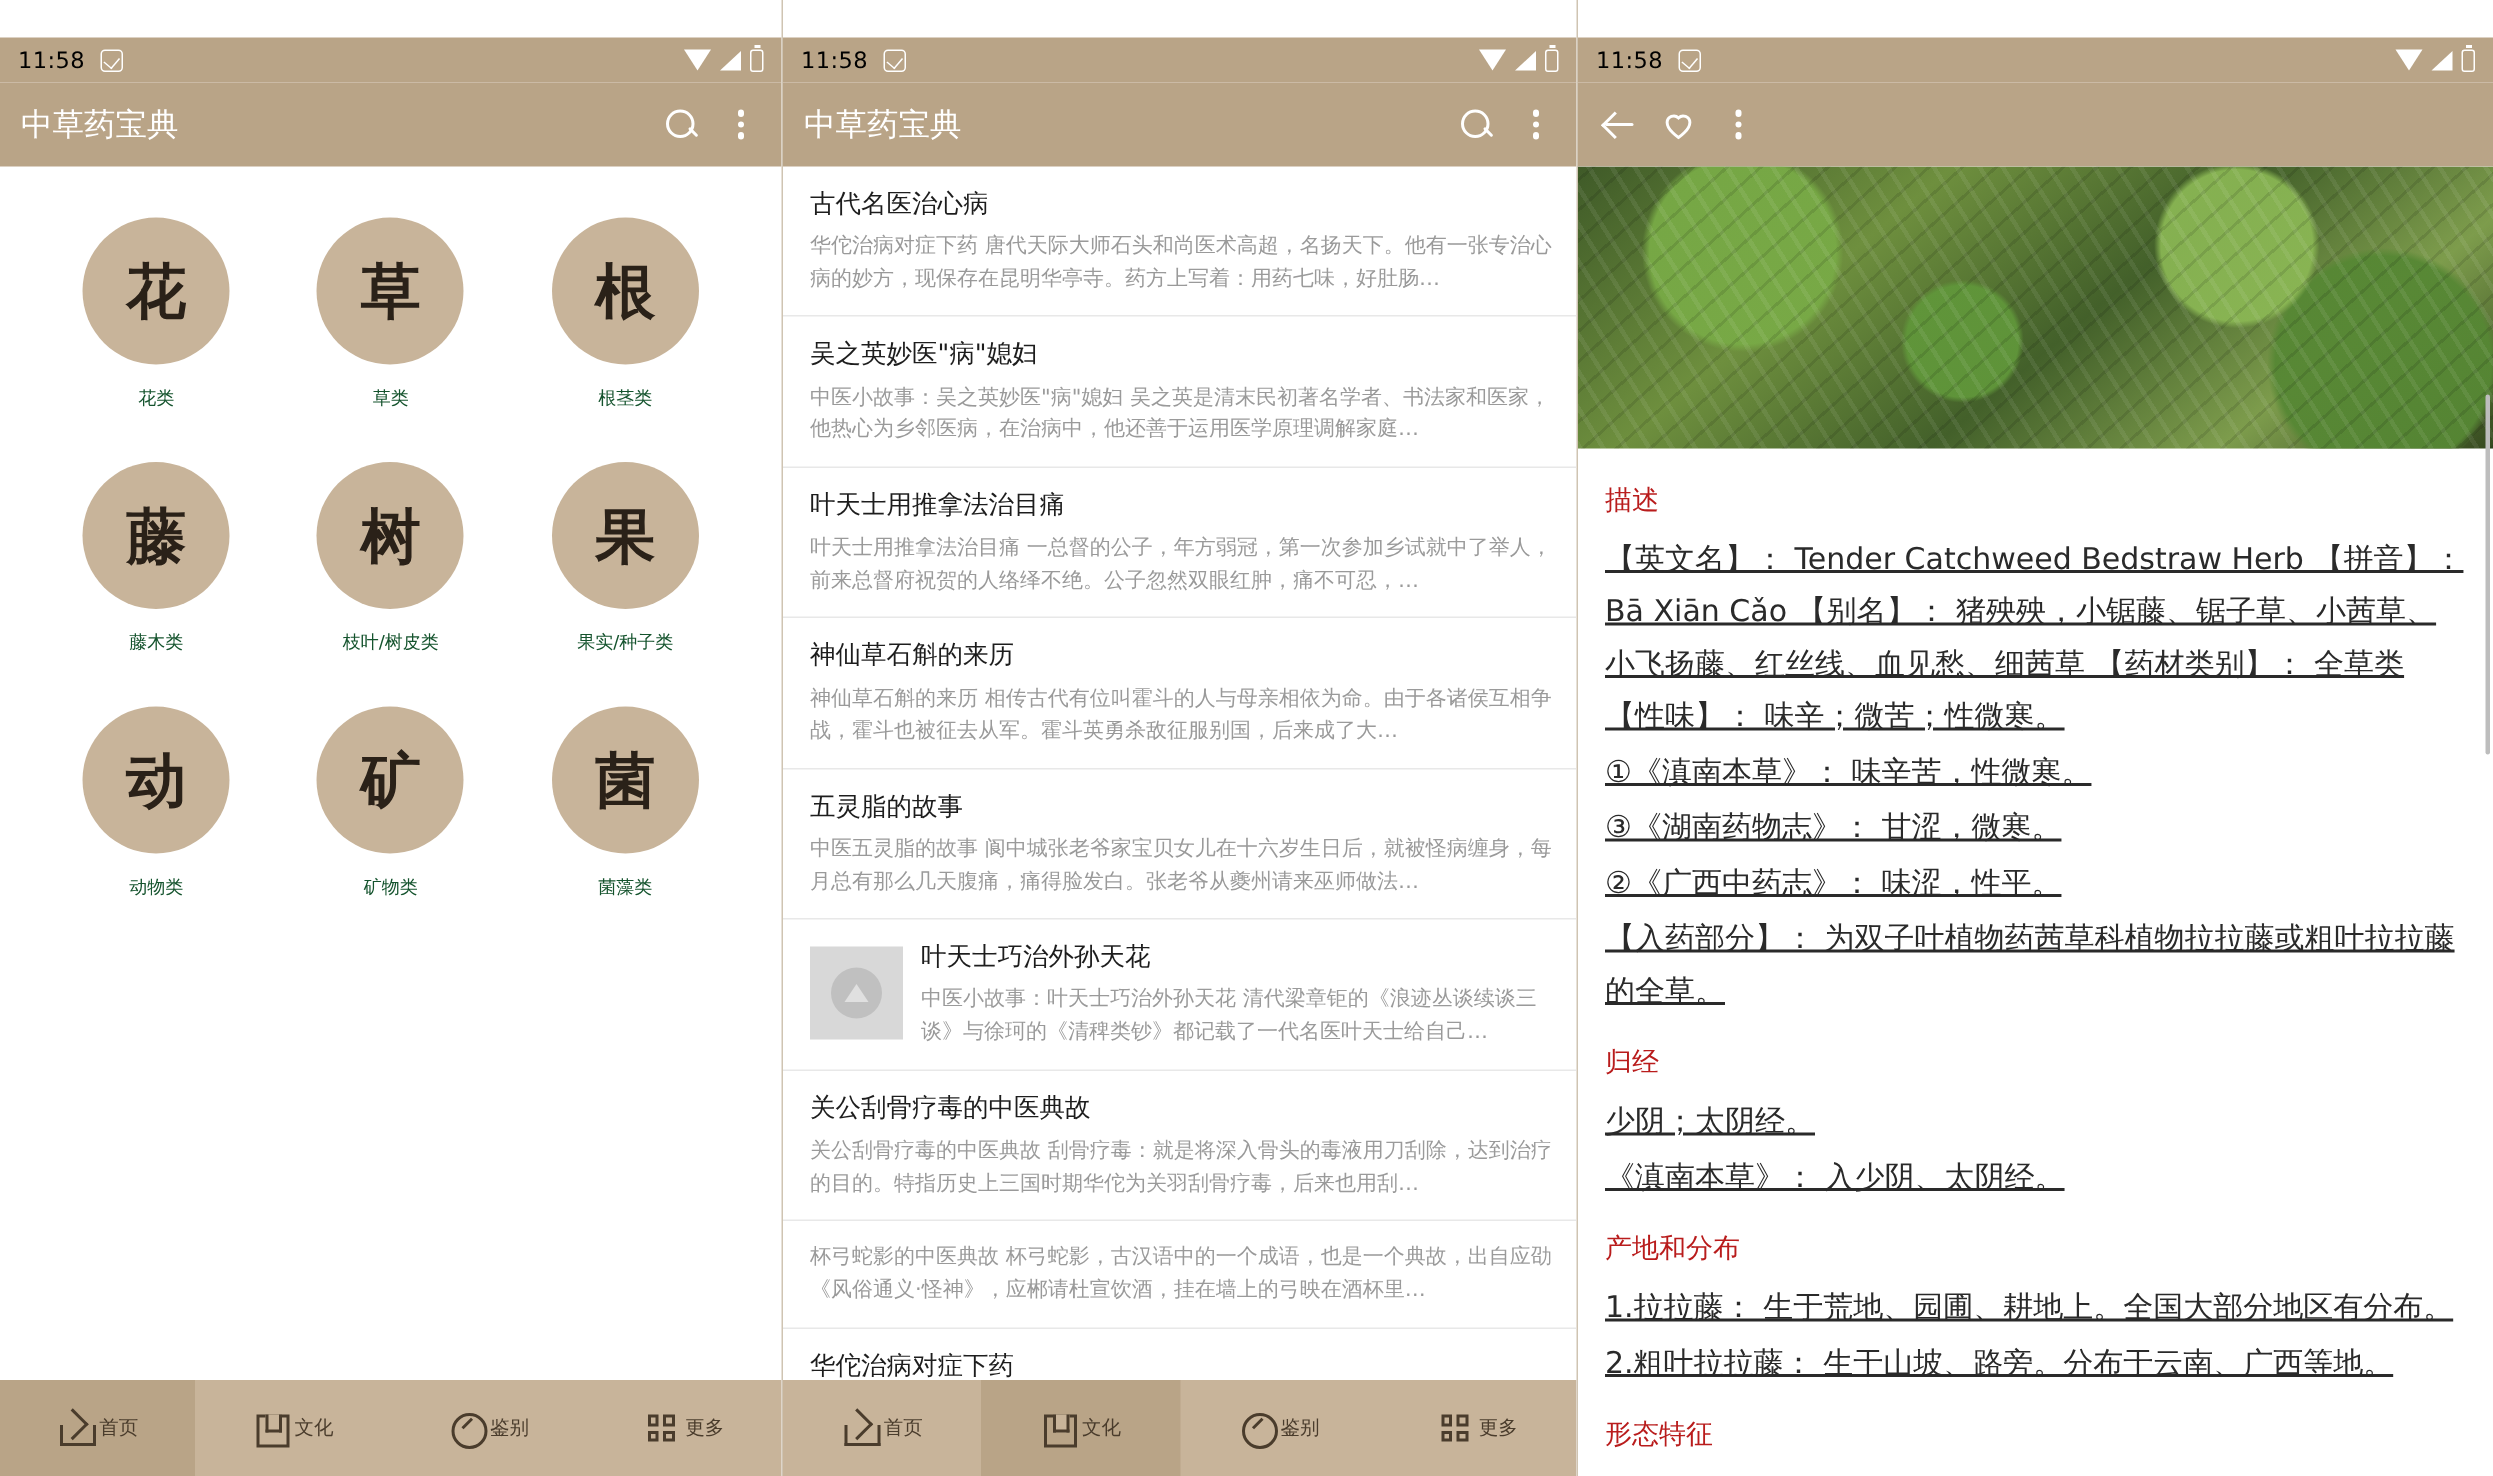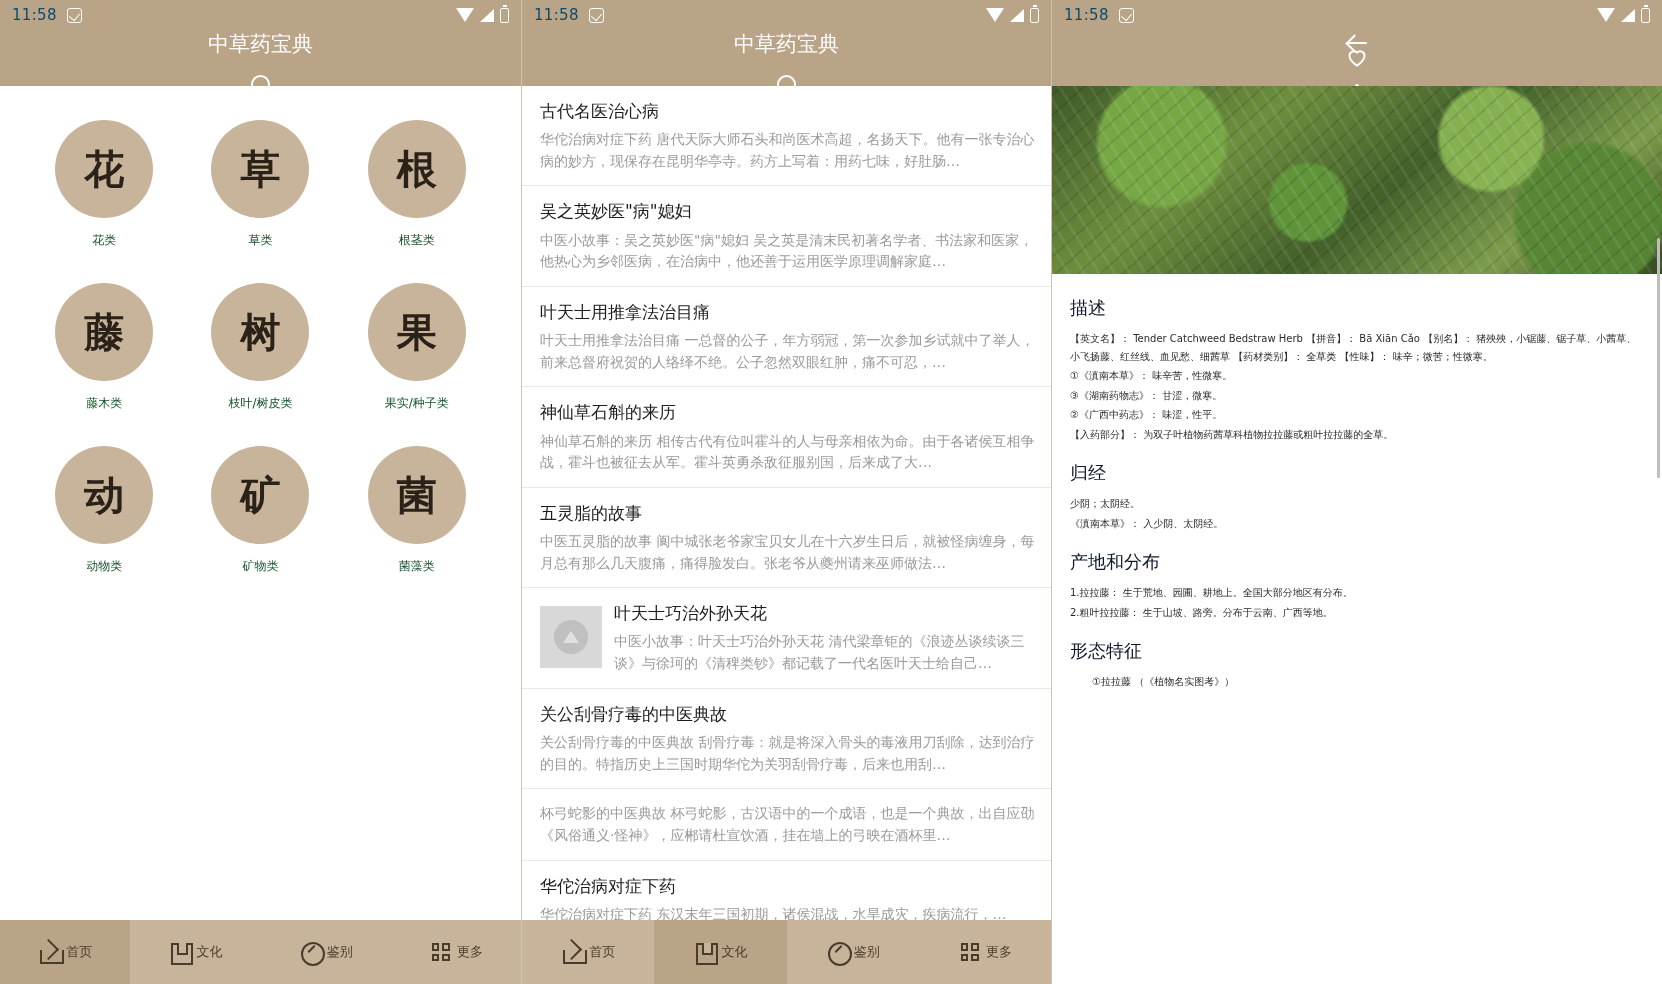--- a/index.html
+++ b/index.html
@@ -10,23 +10,24 @@
     overflow: hidden;
   }
   .screens { display: flex; width: 1662px; height: 984px; }
   .panel { position: relative; height: 984px; background: #fff; overflow: hidden; }
   .panel-1 { width: 522px; border-right: 1px solid #cfc4b2; }
   .panel-2 { width: 530px; border-right: 1px solid #cfc4b2; }
   .panel-3 { width: 610px; }
 
   
   .statusbar {
-    height: 30px; background: #b9a487; color: #0c4a6e;
+    height: 30px; background: #b9a487; color: #000000;
     display: flex; align-items: center; padding: 0 12px;
     font-size: 15px;
+    margin-top: 25px;
   }
   .statusbar .clock { font-size: 15px; letter-spacing: .3px; }
   .statusbar .sb-mid { flex: 1; }
   .statusbar .sb-icons { display: flex; align-items: center; gap: 6px; }
   .sb-badge {
     display: inline-block; width: 15px; height: 15px;
     border: 1.6px solid #fff; border-radius: 3px; position: relative;
   }
   .sb-badge::after{
     content: ""; position: absolute; left: 3px; top: 2px;
@@ -45,21 +46,21 @@
     width: 9px; height: 15px; border: 1.8px solid #fff; border-radius: 2px;
     position: relative;
   }
   .sb-bat::before{
     content:""; position:absolute; top:-4px; left:2px; width:4px; height:2px; background:#fff;
   }
 
   
   .appbar {
     height: 56px; background: #b9a487; color: #fff;
-    display: flex; align-items: center; padding: 0 14px; gap: 14px; flex-direction: column;
+    display: flex; align-items: center; padding: 0 14px; gap: 14px;
   }
   .appbar .title { font-size: 21px; flex: 1; }
   .appbar .title.with-back { flex: 1; }
   .ic { width: 26px; height: 26px; display: inline-block; position: relative; cursor: default; }
 
   .ic-search::before{
     content:""; position:absolute; left:3px; top:3px; width:15px; height:15px;
     border: 2.2px solid #fff; border-radius: 50%;
   }
   .ic-search::after{
@@ -171,23 +172,23 @@
       linear-gradient(140deg, #3f5a28 0%, #6e8f3e 30%, #43602a 55%, #7d9c4c 78%, #35491f 100%);
     position: relative;
   }
   .hero::after{
     content:""; position:absolute; inset:0;
     background:
       repeating-linear-gradient(58deg, rgba(255,255,255,.07) 0 3px, transparent 3px 13px),
       repeating-linear-gradient(-42deg, rgba(0,0,0,.10) 0 2px, transparent 2px 15px);
   }
   .detail-body { padding: 16px 18px 24px 18px; }
-  .sec-title { color: #0f172a; font-size: 18px; margin: 18px 0 10px 0; }
+  .sec-title { color: #b91c1c; font-size: 18px; margin: 18px 0 10px 0; }
   .sec-title.first { margin-top: 6px; }
-  .sec-text { font-size: 10px; color: #2a2a2a; line-height: 1.75; }
+  .sec-text { font-size: 20px; color: #2a2a2a; line-height: 1.75; text-decoration: underline; }
   .sec-text p { margin-bottom: 2px; }
   .scrollbar {
     position: absolute; right: 2px; top: 152px; width: 3px; height: 240px;
     background: #bdbdbd; border-radius: 2px;
   }
 </style>
 </head>
 <body>
 
 <div class="screens">

